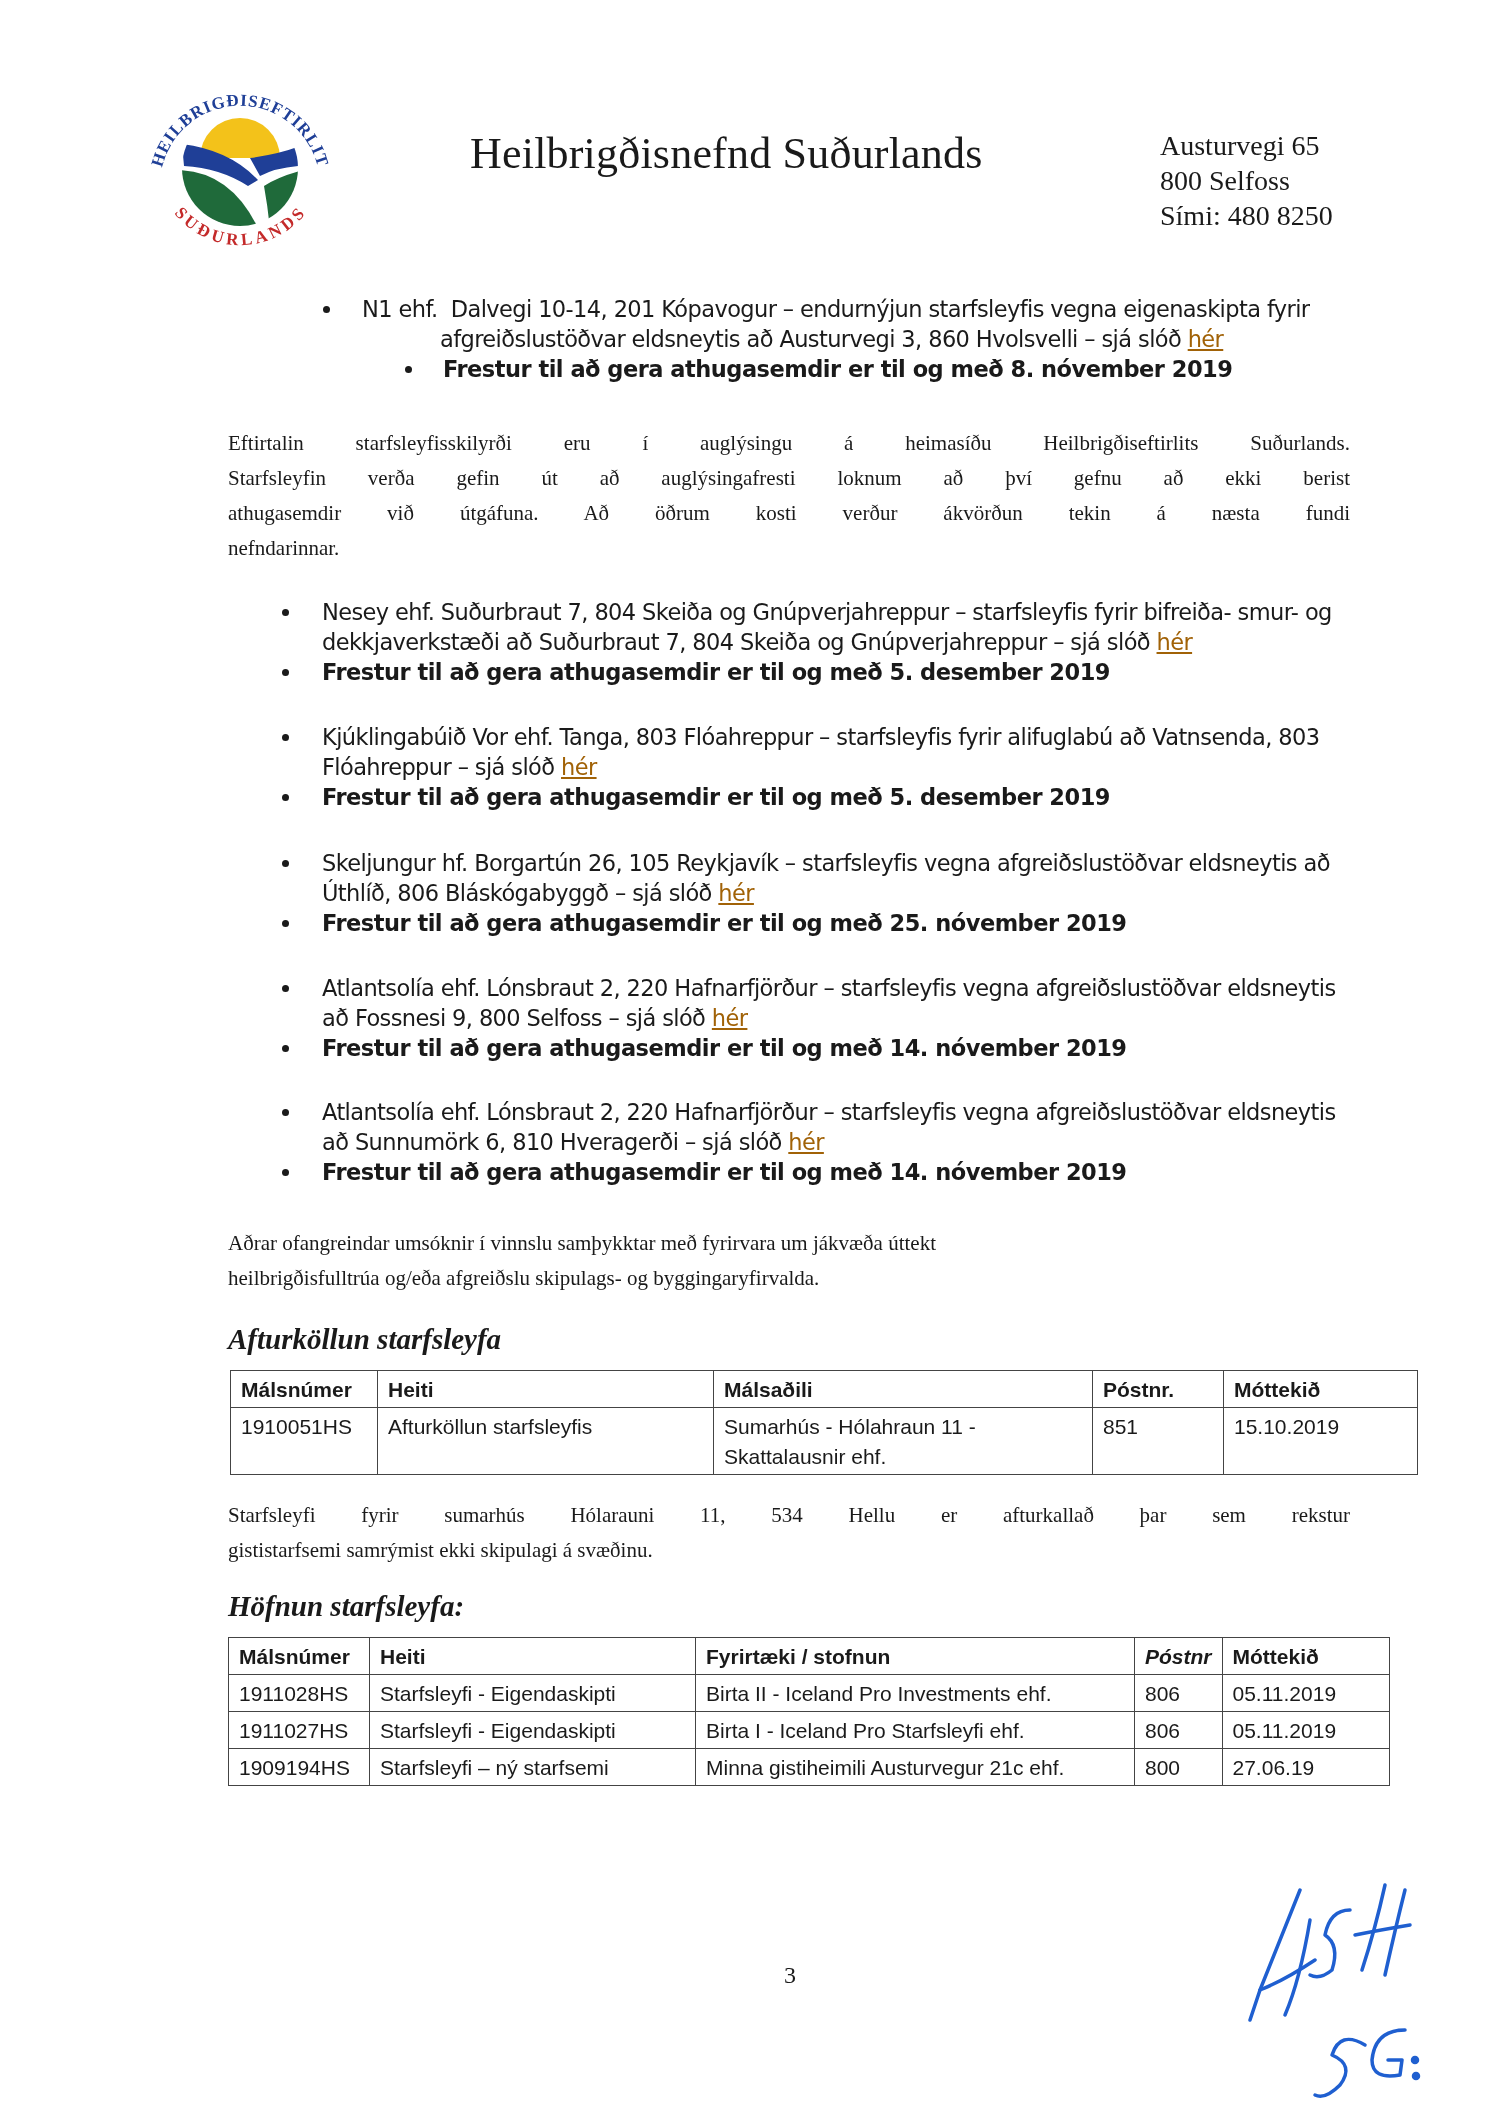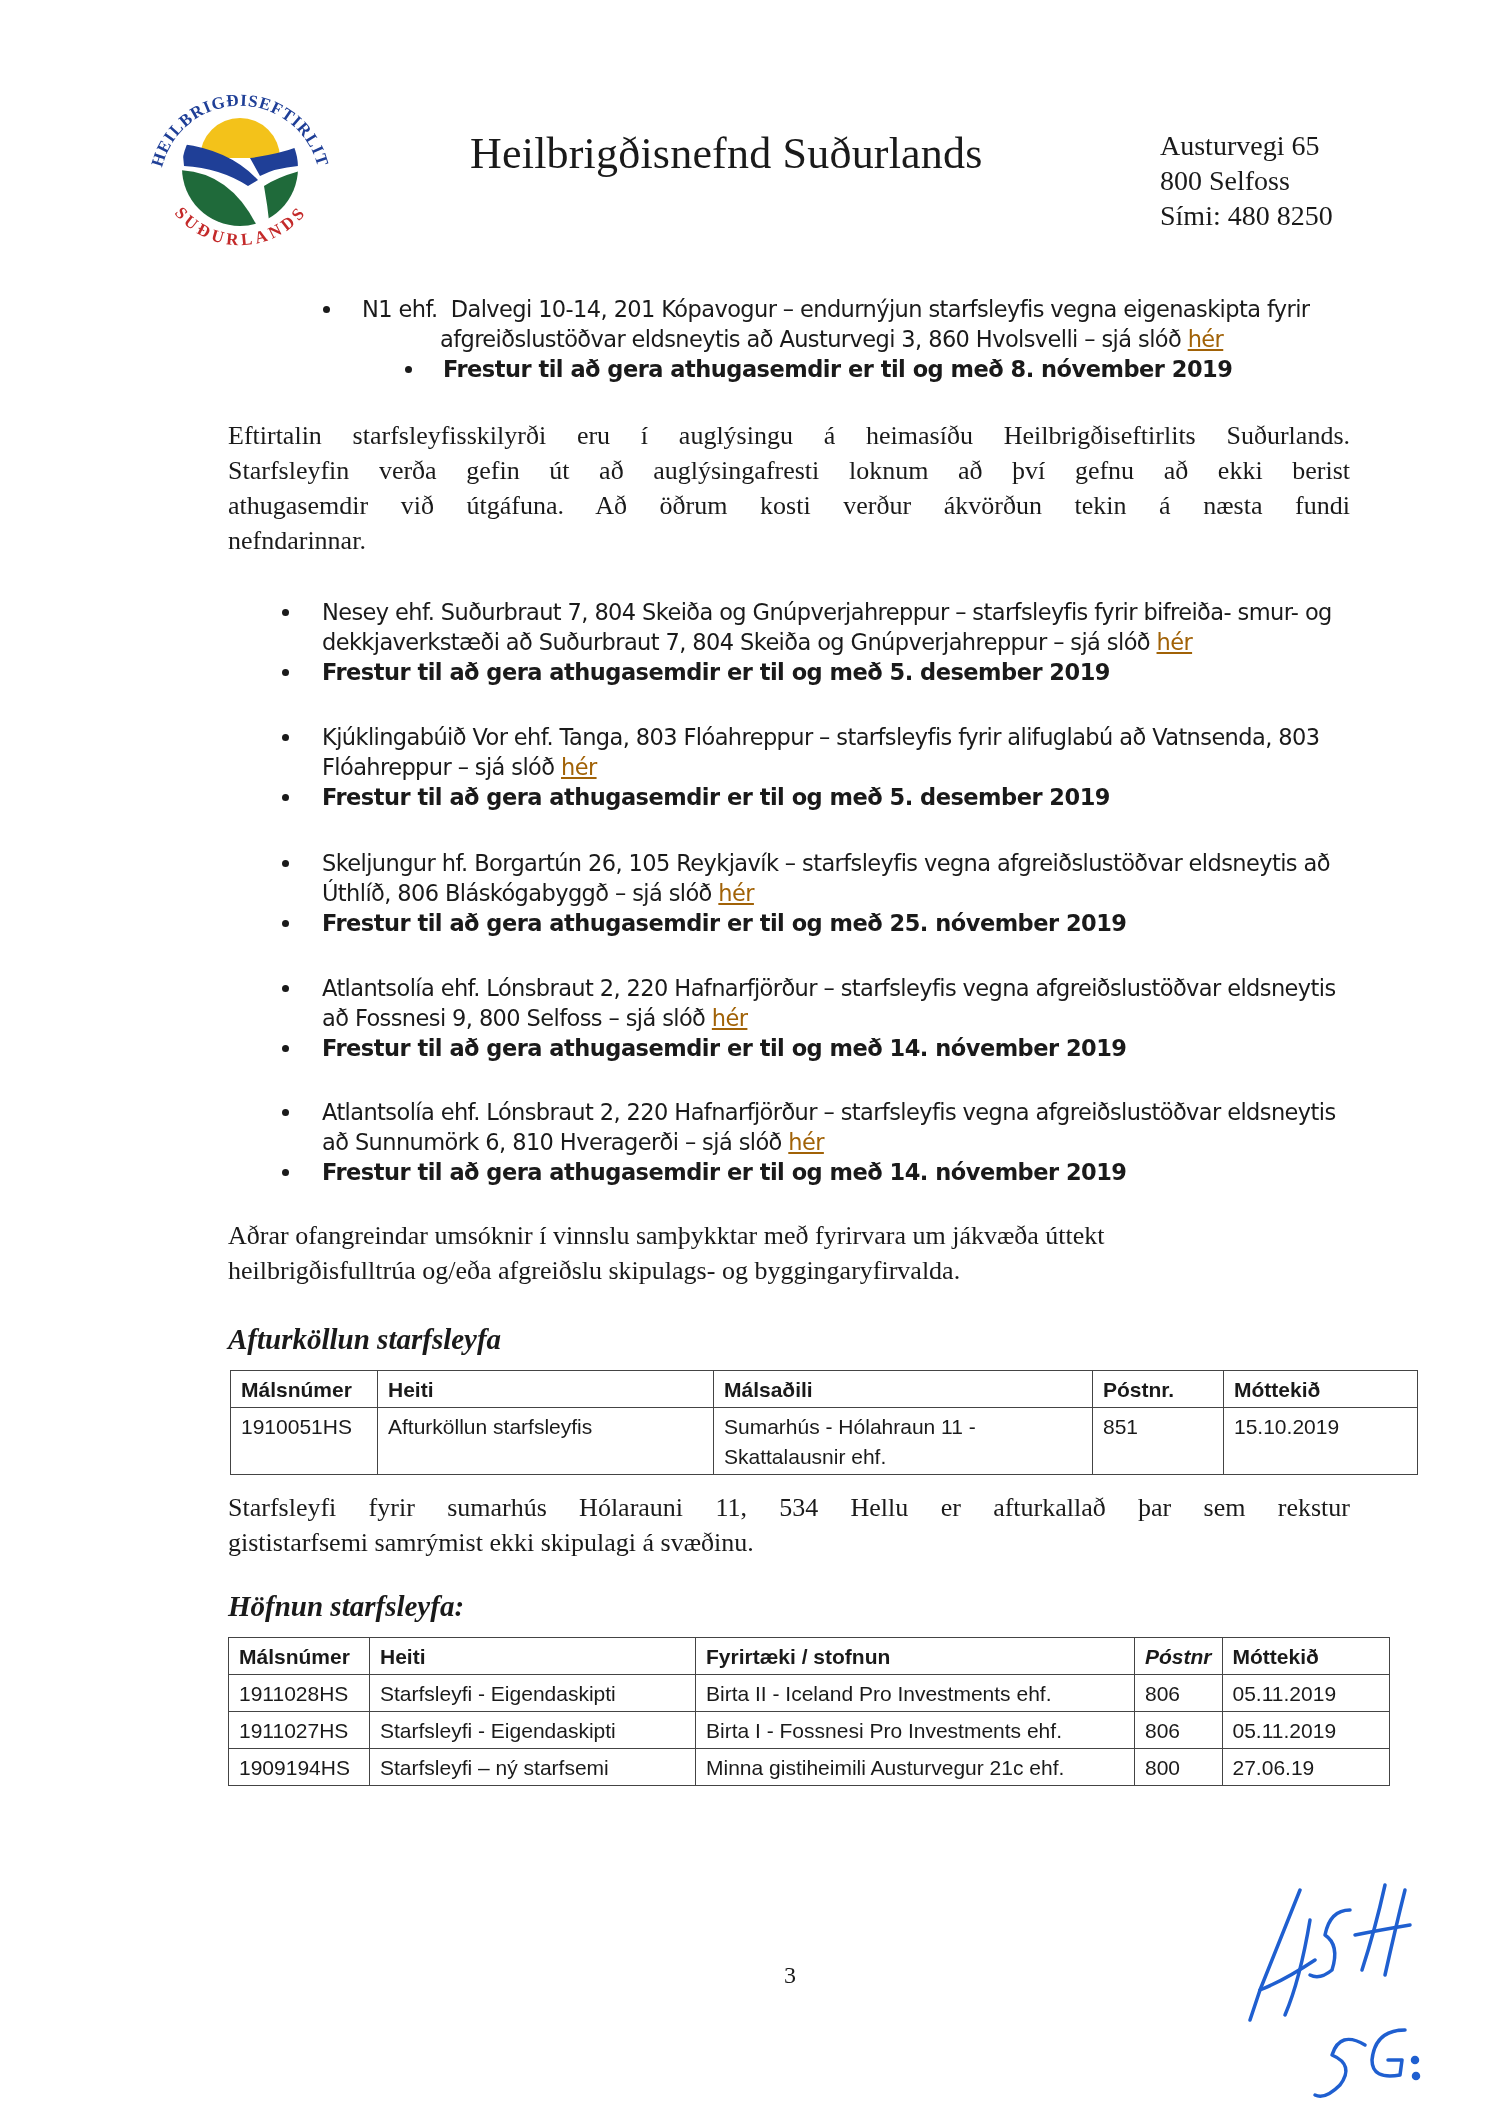--- a/index.html
+++ b/index.html
@@ -14,21 +14,21 @@
   #address { position: absolute; left: 1160px; top: 128px; font-size: 28px; line-height: 35px; }
   #address div { white-space: nowrap; }
 
   
   .bullet-line { position: absolute; font-size: 22.5px; line-height: 31px; white-space: nowrap; letter-spacing: -0.6px; }
   .bullet-dot { position: absolute; width: 7px; height: 7px; border-radius: 50%; background: #1a1a1a; }
   .bold { font-weight: bold; letter-spacing: -0.5px; }
   .link { color: #a16207; text-decoration: underline; }
 
   
-  .para { position: absolute; font-size: 26px; line-height: 35px; text-align: justify; text-align-last: left; }
+  .para { position: absolute; font-size: 21px; line-height: 35px; text-align: justify; text-align-last: left; margin-top: 8px; }
   .para.full { text-align-last: auto; }
   .section-title { position: absolute; font-size: 29px; font-weight: bold; font-style: italic; }
 
   
   table { position: absolute; border-collapse: collapse; font-size: 21px; }
   td, th { border: 1.5px solid #444; padding: 4px 10px 2px 10px; vertical-align: top; text-align: left; line-height: 30px; }
   th { font-weight: bold; }
 
   #page-number { position: absolute; left: 784px; top: 1962px; font-size: 24px; }
   #signature { position: absolute; left: 1110px; top: 1880px; width: 320px; height: 230px; }
@@ -161,21 +161,21 @@
       <tr>
         <td>1911028HS</td>
         <td>Starfsleyfi - Eigendaskipti</td>
         <td>Birta II - Iceland Pro Investments ehf.</td>
         <td>806</td>
         <td>05.11.2019</td>
       </tr>
       <tr>
         <td>1911027HS</td>
         <td>Starfsleyfi - Eigendaskipti</td>
-        <td>Birta I - Fossnesi Pro Investments ehf.</td>
+        <td>Birta I - Iceland Pro Starfsleyfi ehf.</td>
         <td>806</td>
         <td>05.11.2019</td>
       </tr>
       <tr>
         <td>1909194HS</td>
         <td>Starfsleyfi – ný starfsemi</td>
         <td>Minna gistiheimili Austurvegur 21c ehf.</td>
         <td>800</td>
         <td>27.06.19</td>
       </tr>

